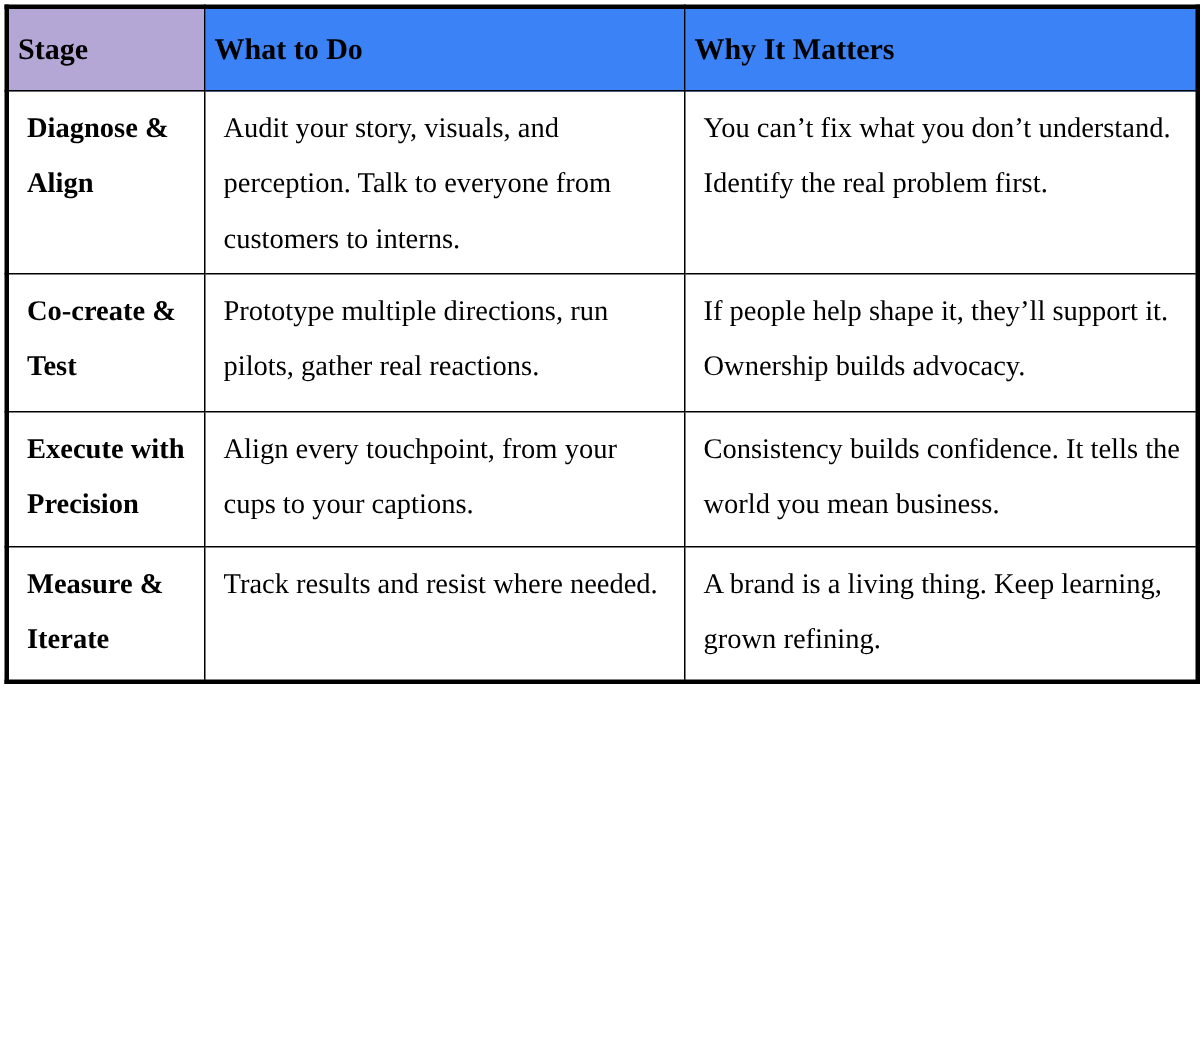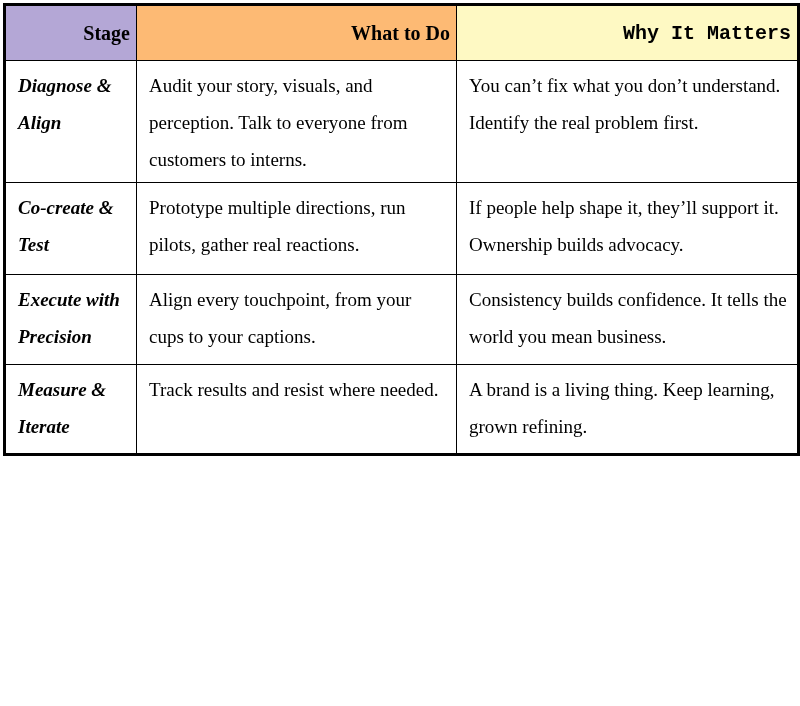--- a/index.html
+++ b/index.html
@@ -29,53 +29,52 @@
   col.c-why   { width: 342px; }
   th, td {
     border: 1.5px solid #000000;
     box-sizing: border-box;
     vertical-align: top;
     text-align: left;
   }
   th {
     height: 56px;
     vertical-align: middle;
-    text-align: right;
+    text-align: left;
     font-weight: bold;
     font-size: 20px;
     padding: 4px 6px;
   }
   td {
     font-size: 19px;
     line-height: 37px;
     padding: 6px 10px 4px 12px;
   }
   td.stage {
     font-weight: bold;
-    font-style: italic;
   }
   tr.h120 td { height: 121px; }
   tr.h92  td { height: 92px; margin-left: 36px;  }
   tr.h90  td { height: 90px;  }
 </style>
 </head>
 <body>
 
 <div class="page">
   <table class="stage-table">
     <colgroup>
       <col class="c-stage">
       <col class="c-what">
       <col class="c-why">
     </colgroup>
     <thead>
       <tr>
         <th style="background-color: rgb(180, 167, 214);">Stage</th>
-        <th style="background-color: #fdba74;">What to Do</th>
-        <th style="background-color: #fef9c3; font-family: Liberation Mono, monospace;">Why It Matters</th>
+        <th style="background-color: #3b82f6;">What to Do</th>
+        <th style="background-color: #3b82f6;">Why It Matters</th>
       </tr>
     </thead>
     <tbody>
       <tr class="h120">
         <td class="stage">Diagnose &amp; Align</td>
         <td>Audit your story, visuals, and perception. Talk to everyone from customers to interns.</td>
         <td>You can’t fix what you don’t understand. Identify the real problem first.</td>
       </tr>
       <tr class="h92">
         <td class="stage">Co-create &amp; Test</td>

